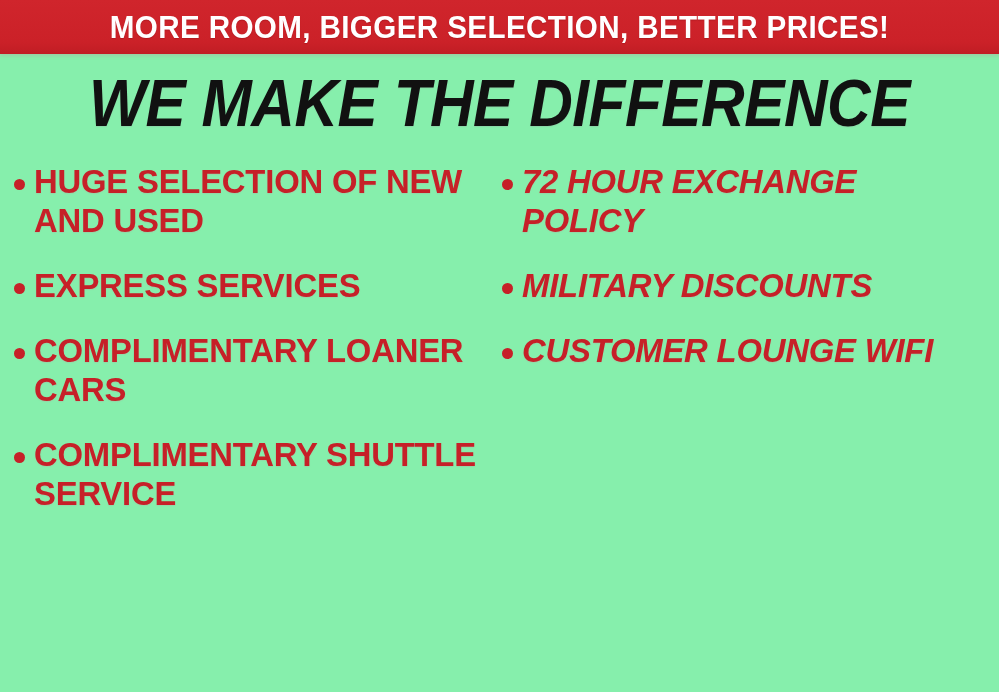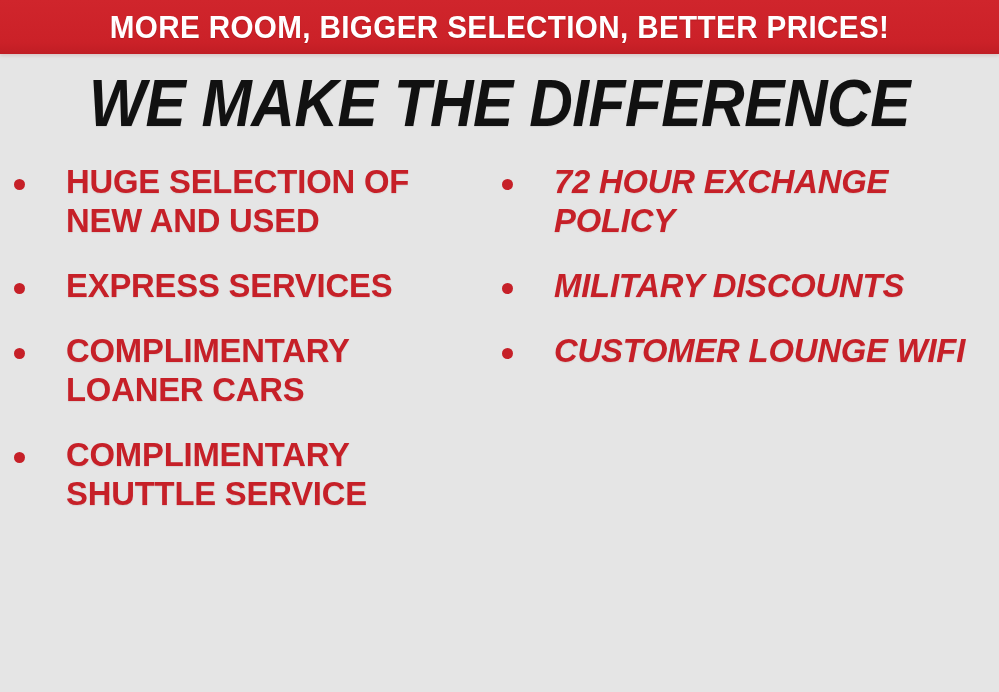--- a/index.html
+++ b/index.html
@@ -11,21 +11,21 @@
     height: 692px;
     background: #fbfaf8;
     font-family: "Liberation Sans", sans-serif;
     overflow: hidden;
   }
 
   #banner-root {
     position: relative;
     width: 999px;
     height: 692px;
-    background: #e5e5e5;
+    background: #86efac;
     overflow: hidden;
   }
 
   
   .top-strip {
     position: absolute;
     left: 0;
     top: 0;
     width: 999px;
     height: 54px;
@@ -93,21 +93,20 @@
   .column-right {
     left: 502px;
     width: 484px;
     font-style: italic;
   }
 
   .bullet-item {
     display: flex;
     align-items: flex-start;
     margin-bottom: 26px;
-    gap: 32px;
   }
   .bullet-dot {
     flex: 0 0 auto;
     width: 11px;
     height: 11px;
     border-radius: 50%;
     background: #c62028;
     margin-top: 17px;
     margin-right: 9px;
   }

